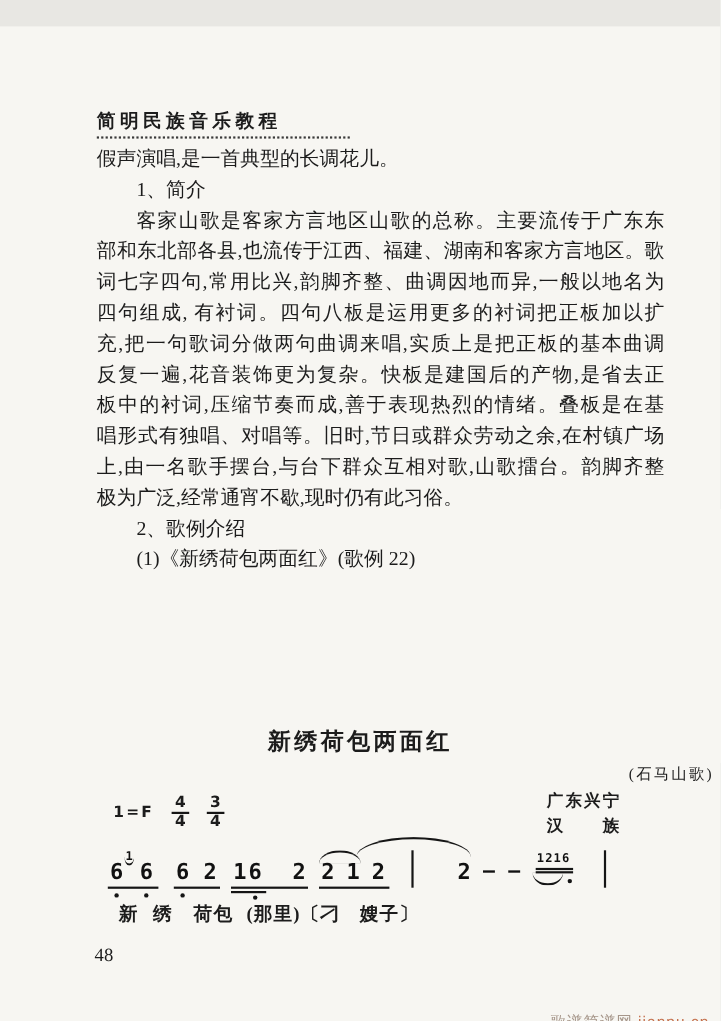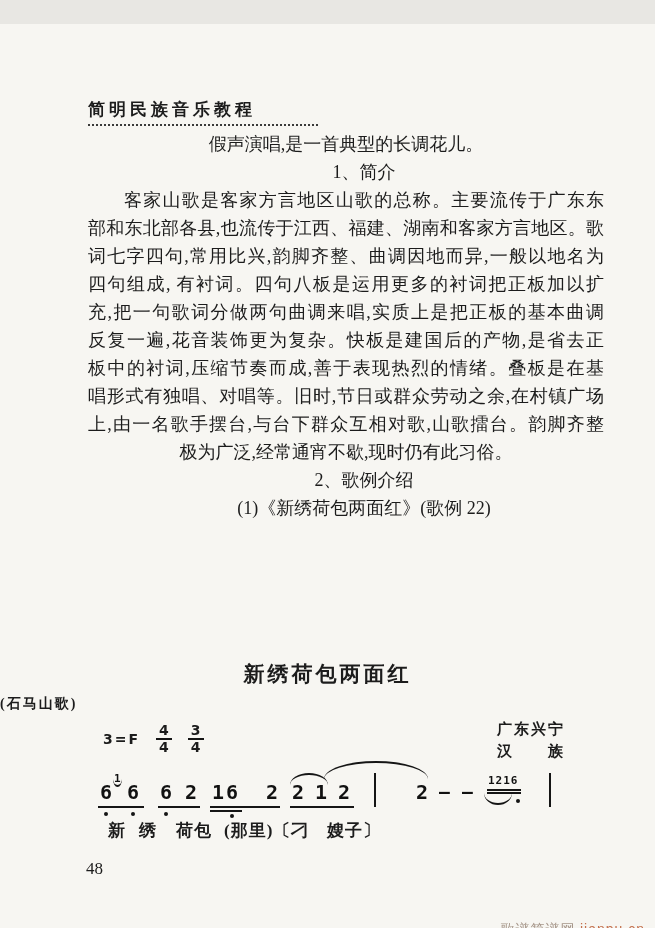--- a/index.html
+++ b/index.html
@@ -20,31 +20,31 @@
   }
   .header-rule{
     position:absolute;left:88px;top:100px;width:230px;height:0;
     border-bottom:2px dotted #3a3a3a;
   }
   
   .textblock{
     position:absolute;left:88px;top:106px;width:516px;
     font-size:18px;
   }
-  .row{height:28px;line-height:28px;white-space:nowrap;text-align:center;}
+  .row{height:28px;line-height:28px;white-space:nowrap;}
   .jl{text-align:justify;text-align-last:justify;white-space:normal;}
   .ind{text-indent:2em;}
   
   .score-title{
     position:absolute;left:0;top:636px;width:655px;
     text-align:center;font-size:21px;font-weight:bold;letter-spacing:3px;
   }
   .score-subtitle{
     position:absolute;left:0;top:671px;width:649px;
-    text-align:left;font-size:14px;font-weight:bold;letter-spacing:2px;
+    text-align:right;font-size:14px;font-weight:normal;letter-spacing:2px;
   }
   .keyrow{
     position:absolute;left:103px;top:698px;height:34px;
     display:flex;align-items:center;gap:16px;
     font-family:"DejaVu Sans","Liberation Sans",sans-serif;
   }
   .keysig{font-size:14px;font-weight:700;letter-spacing:2px;}
   .tsig{display:inline-flex;flex-direction:column;align-items:center;
     font-size:14px;font-weight:700;line-height:13px;}
   .tsig .den{border-top:2px solid #151515;padding:1px 3px 0;}
@@ -117,21 +117,21 @@
     <div class="row jl">上,由一名歌手摆台,与台下群众互相对歌,山歌擂台。韵脚齐整</div>
     <div class="row">极为广泛,经常通宵不歇,现时仍有此习俗。</div>
     <div class="row ind">2、歌例介绍</div>
     <div class="row ind">(1)《新绣荷包两面红》(歌例 22)</div>
   </div>
 
   <div class="score-title">新绣荷包两面红</div>
   <div class="score-subtitle">(石马山歌)</div>
 
   <div class="keyrow">
-    <span class="keysig">3=F</span>
+    <span class="keysig">1=F</span>
     <span class="tsig">
       <span class="num">4</span>
       <span class="den">4</span>
     </span>
     <span class="tsig">
       <span class="num">3</span>
       <span class="den">4</span>
     </span>
   </div>
 

